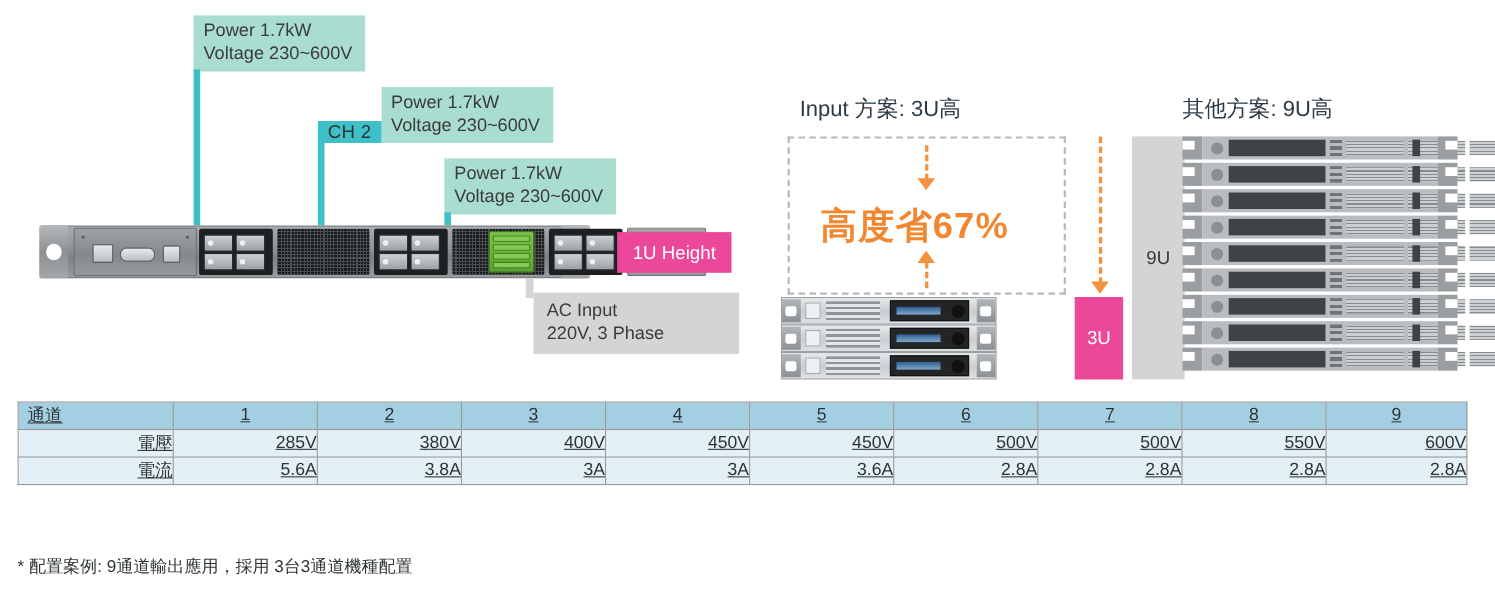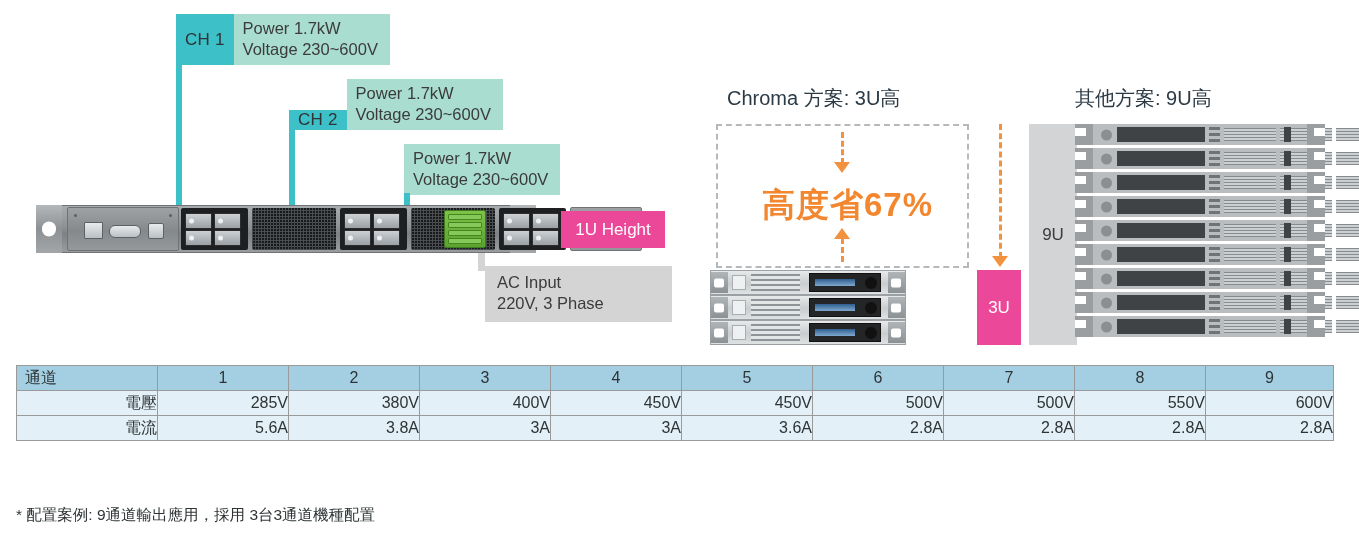--- a/index.html
+++ b/index.html
@@ -84,21 +84,20 @@
   .port.rj45{border-radius:1px;}
   .port.db9{border-radius:6px;}
   .led{position:absolute;width:3px;height:3px;border-radius:2px;background:#5a5e61;}
 
   
   .section-title{font-size:20px;color:#2b3a45;white-space:nowrap;}
   .dashed-box{border:2px dashed #b6b9bb;box-sizing:border-box;}
   .save-text{
     color:#f2872f;font-size:33px;font-weight:bold;white-space:nowrap;
     letter-spacing:1px;
-    margin-left:16px;
   }
   .dash-arrow{
     position:absolute;width:0;border-left:3px dashed #f2923e;
   }
   .arrow-head{position:absolute;width:0;height:0;}
   .arrow-down{border-left:8px solid transparent;border-right:8px solid transparent;border-top:11px solid #f2923e;}
   .arrow-up{border-left:8px solid transparent;border-right:8px solid transparent;border-bottom:11px solid #f2923e;}
 
   
   .cunit{position:absolute;left:0;right:0;height:25px;
@@ -134,36 +133,35 @@
   .runit .rblack{position:absolute;left:24px;top:3px;bottom:3px;width:88px;background:#3f4346;}
   .runit .rdot{position:absolute;left:8px;top:50%;transform:translateY(-50%);
     width:11px;height:11px;border-radius:6px;background:#8b8f92;}
   .runit .rleds{position:absolute;left:116px;top:3px;bottom:3px;width:11px;
     background-image:repeating-linear-gradient(0deg,#6f7376 0 3px,transparent 3px 6px);}
   .runit .rgrill{position:absolute;top:4px;bottom:4px;
     background-image:repeating-linear-gradient(0deg,#878c8f 0 1px,#ccd0d2 1px 3px);}
   .runit .rtab{position:absolute;right:16px;top:3px;bottom:3px;width:7px;background:#3f4346;}
 
   
-  table.spec{border-collapse:collapse;table-layout:fixed;}
+  table.spec{border-collapse:collapse;table-layout:fixed;text-decoration:underline;}
   table.spec td{
     border:1px solid #9a9a9a;font-size:16px;text-align:center;color:#2e3436;
     height:24px;padding:0;
   }
   table.spec tr.hdr td{background:#a4cfe3;}
   table.spec tr td:first-child{text-align:left;padding-left:8px;background:#e3f0f8;}
   table.spec tr.hdr td:first-child{background:#a4cfe3;}
   table.spec tr.body td{background:#e3f0f8;text-align:right;}
   .footnote{font-size:15.5px;color:#2e3436;white-space:nowrap;}
 </style>
 </head>
 <body>
 
 <div class="abs callout" style="left:176px;top:14px;">
-  <div class="chtag">CH 1</div>
   <div class="chbody">
     <div>Power 1.7kW</div>
     <div>Voltage 230~600V</div>
   </div>
 </div>
 <div class="abs vline" style="left:176px;top:63px;width:6px;height:142px;"></div>
 
 <div class="abs callout" style="left:289px;top:79px;align-items:flex-end;">
   <div class="chtag">CH 2</div>
   <div class="chbody">
@@ -234,21 +232,21 @@
 </div>
 
 <div class="abs orange-box" style="left:561px;top:211px;width:104px;height:37px;">1U Height</div>
 
 <div class="abs grey-stub" style="left:478px;top:253px;width:7px;height:18px;"></div>
 <div class="abs grey-box" style="left:485px;top:266px;width:165px;">
   <div>AC Input</div>
   <div>220V, 3 Phase</div>
 </div>
 
-<div class="abs section-title" style="left:727px;top:85px;">Chroma 方案: 3U高</div>
+<div class="abs section-title" style="left:727px;top:85px;">Input 方案: 3U高</div>
 
 <div class="abs dashed-box" style="left:716px;top:124px;width:253px;height:144px;"></div>
 
 <div class="abs dash-arrow" style="left:841px;top:132px;height:32px;"></div>
 <div class="abs arrow-head arrow-down" style="left:834px;top:162px;"></div>
 
 <div class="abs save-text" style="left:746px;top:183px;">高度省67%</div>
 
 <div class="abs arrow-head arrow-up" style="left:834px;top:228px;"></div>
 <div class="abs dash-arrow" style="left:841px;top:238px;height:24px;"></div>

